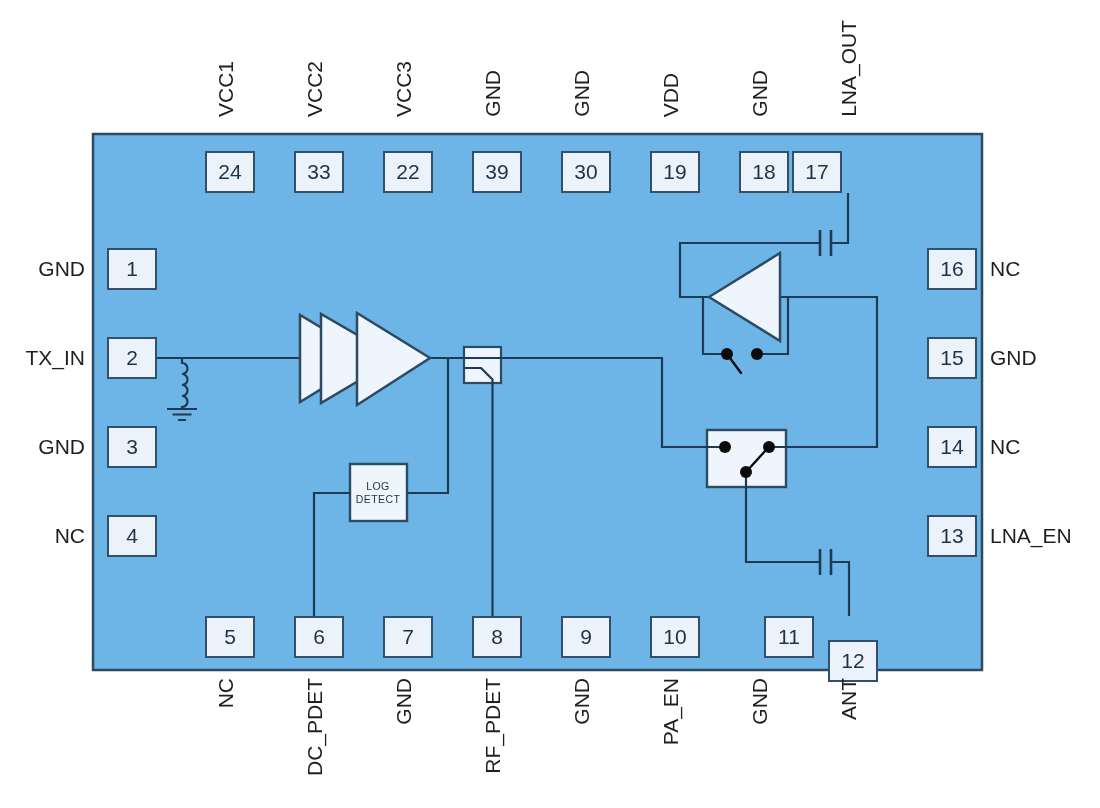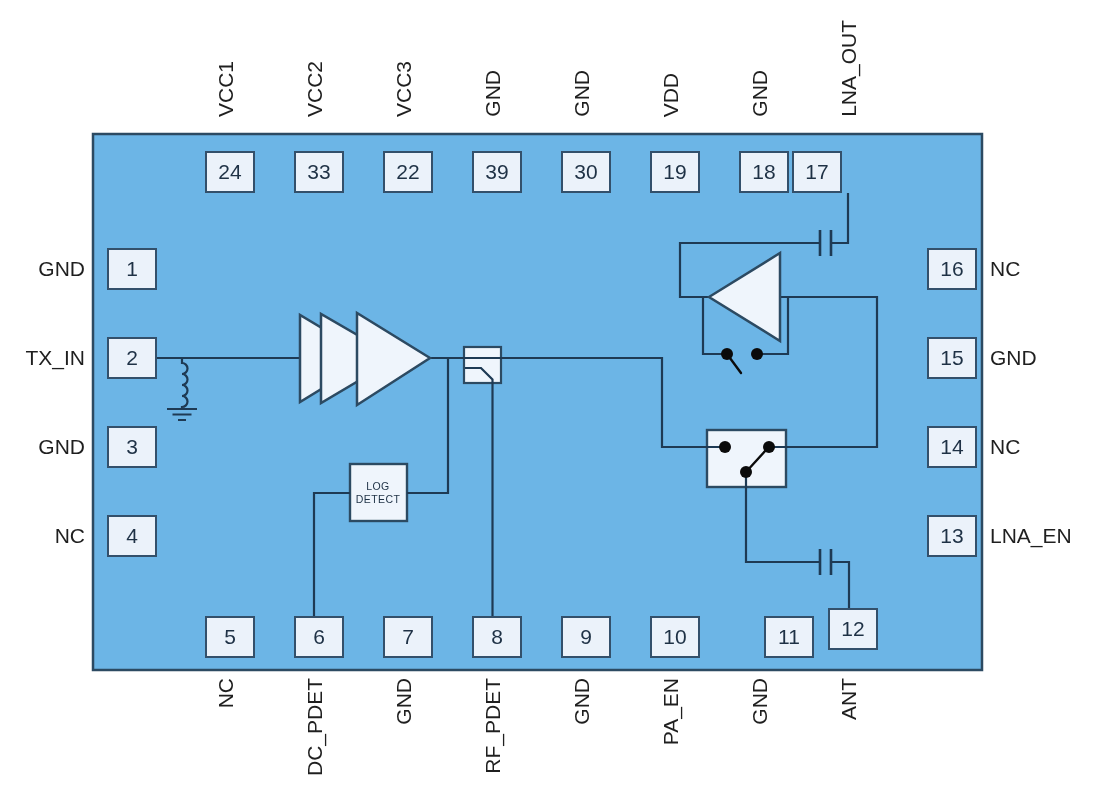--- a/index.html
+++ b/index.html
@@ -98,21 +98,21 @@
   <div class="lblV" style="left:749px;bottom:691px">GND</div>
   <div class="lblV" style="left:838px;bottom:691px">LNA_OUT</div>
 
   <div class="pin" style="left:205px;top:616px">5</div>
   <div class="pin" style="left:294px;top:616px">6</div>
   <div class="pin" style="left:383px;top:616px">7</div>
   <div class="pin" style="left:472px;top:616px">8</div>
   <div class="pin" style="left:561px;top:616px">9</div>
   <div class="pin" style="left:650px;top:616px">10</div>
   <div class="pin" style="left:764px;top:616px">11</div>
-  <div class="pin" style="left:828px;top:608px">12</div>
+  <div class="pin" style="left:828px;top:640px">12</div>
 
   <div class="lblV" style="left:215px;top:678px">NC</div>
   <div class="lblV" style="left:304px;top:678px">DC_PDET</div>
   <div class="lblV" style="left:393px;top:678px">GND</div>
   <div class="lblV" style="left:482px;top:678px">RF_PDET</div>
   <div class="lblV" style="left:571px;top:678px">GND</div>
   <div class="lblV" style="left:660px;top:678px">PA_EN</div>
   <div class="lblV" style="left:749px;top:678px">GND</div>
   <div class="lblV" style="left:838px;top:678px">ANT</div>
 

